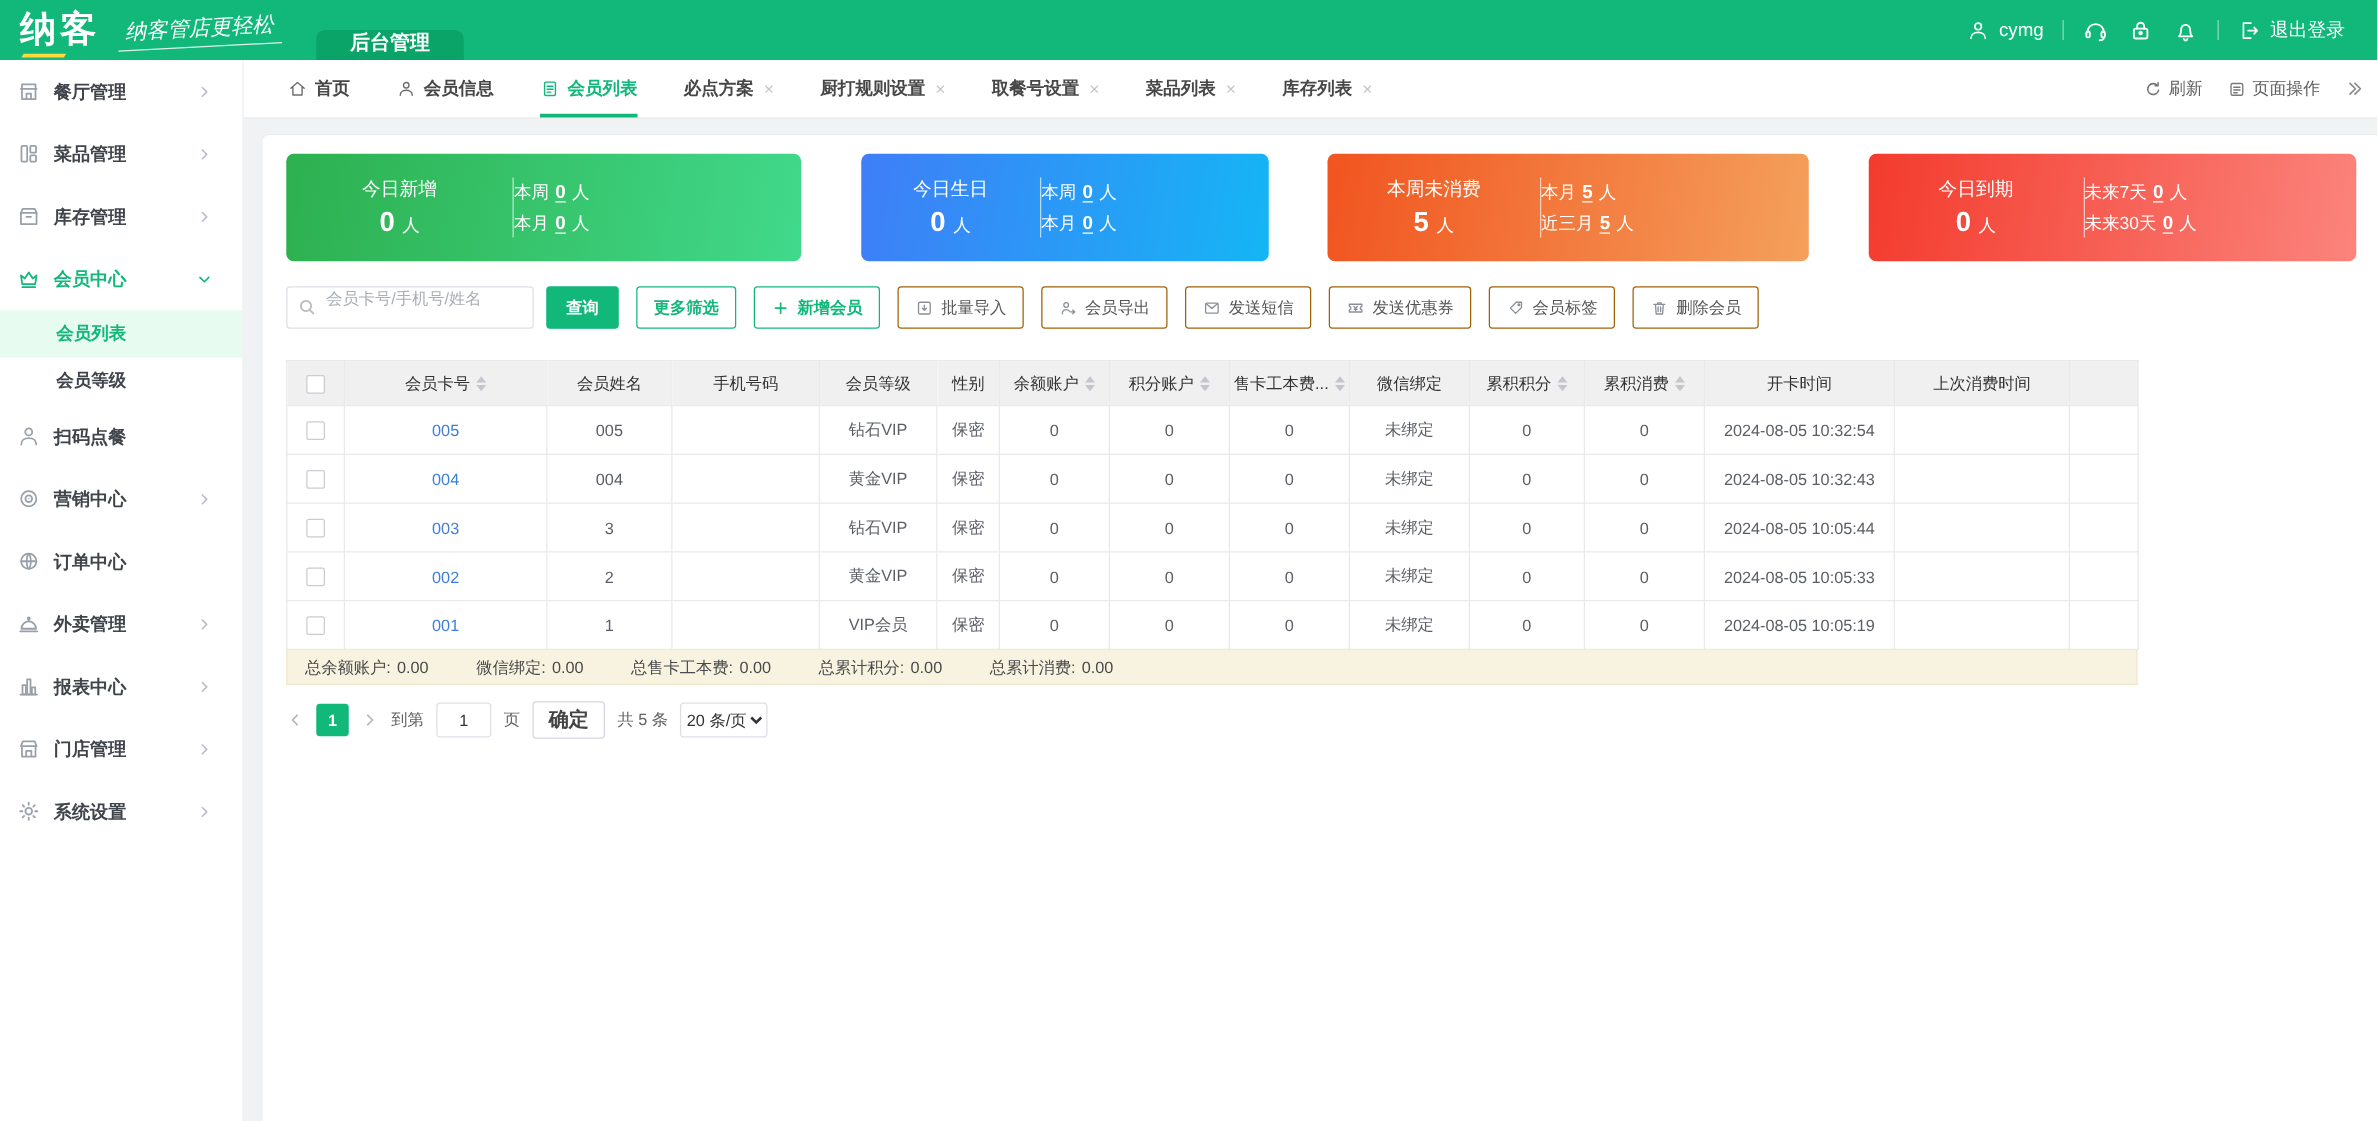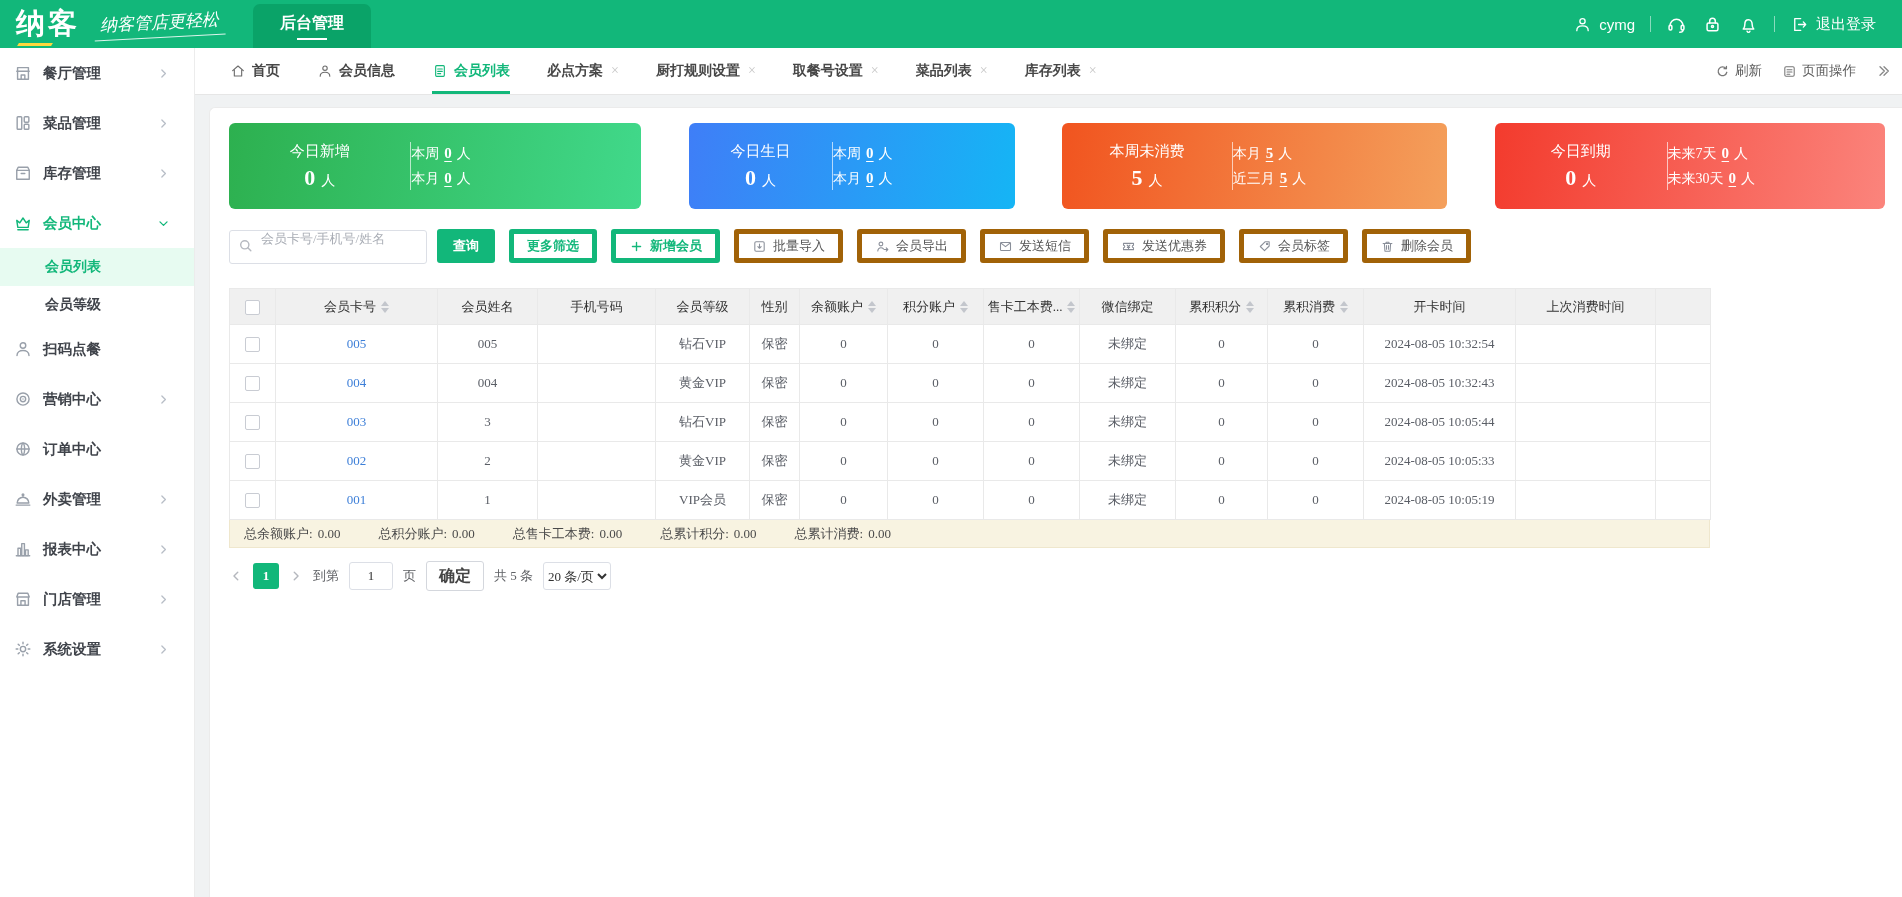--- a/index.html
+++ b/index.html
@@ -5,32 +5,32 @@
   * { margin:0; padding:0; box-sizing:border-box; }
   html,body { width:1902px; height:897px; overflow:hidden; background:#fff;
     font-family:"Liberation Sans","DejaVu Sans",sans-serif; }
   body { position:relative; }
 
   
   .topbar { height:48px; background:#12b77a; display:flex; align-items:center; color:#fff; }
   .logo { font-size:29px; font-weight:bold; letter-spacing:3px; margin-left:16px; position:relative; }
   .logo::after { content:""; position:absolute; left:2px; bottom:-2px; width:34px; height:3px; background:#ffd83d; transform:skewX(-30deg); }
   .slogan { font-family:"DejaVu Serif","Liberation Serif",serif; font-style:italic; font-size:17px; margin-left:14px; transform:rotate(-3deg); border-bottom:1px solid rgba(255,255,255,.85); padding:0 6px 3px; }
-  .admin-tab { margin-left:28px; align-self:flex-end; height:44px; min-width:118px; background:#0aa368; border-radius:7px 7px 0 0; display:flex; flex-direction:column; align-items:center; justify-content:center; font-size:16px; font-weight:bold; cursor:pointer; padding:0 22px; }
+  .admin-tab { margin-left:28px; align-self:flex-end; height:24px; min-width:118px; background:#0aa368; border-radius:7px 7px 0 0; display:flex; flex-direction:column; align-items:center; justify-content:center; font-size:16px; font-weight:bold; cursor:pointer; padding:0 22px; }
   .admin-tab .uline { width:30px; height:2px; background:#fff; margin-top:4px; }
   .top-right { margin-left:auto; display:flex; align-items:center; gap:15px; margin-right:26px; font-size:15px; }
   .top-right .ic { width:19px; height:19px; color:#fff; }
   .vdiv { width:1px; height:16px; background:rgba(255,255,255,.5); }
   .uwrap,.hbtn { display:flex; align-items:center; gap:7px; cursor:pointer; }
 
   .ic { display:inline-flex; }
   .ic svg { width:100%; height:100%; display:block; }
 
   
-  .layout { display:flex; height:849px;font-family:Liberation Serif, serif; }
+  .layout { display:flex; height:849px; }
   .sidebar { width:195px; flex-shrink:0; background:#fff; border-right:1px solid #ececec; }
   .side-item { height:50px; display:flex; align-items:center; padding:0 14px 0 13px; font-size:14.5px; font-weight:bold; color:#40444b; cursor:pointer; }
   .side-item .ic { width:20px; height:20px; color:#99a0aa; margin-right:10px; flex-shrink:0; }
   .side-item .chev { width:13px; height:13px; color:#b8bec7; margin-left:auto; }
   .side-item.active { color:#12b77a; }
   .side-item.active .ic, .side-item.active .chev { color:#12b77a; }
   .side-sub { height:38px; display:flex; align-items:center; padding-left:45px; font-size:14px; font-weight:bold; color:#40444b; cursor:pointer; }
   .side-sub.active { background:#e7fbf1; color:#12b77a; }
 
   .right-col { flex:1; display:flex; flex-direction:column; min-width:0; }
@@ -67,21 +67,21 @@
   .card-right { flex:1; display:flex; flex-direction:column; align-items:flex-start; gap:7px; }
   .card-row { font-size:14px; display:flex; align-items:baseline; }
   .card-row .num { font-size:15px; font-weight:bold; text-decoration:underline; text-underline-offset:3px; margin:0 5px; }
 
   
   .toolbar { margin-top:20px; display:flex; align-items:center; }
   .search-wrap { position:relative; width:198px; height:34px; }
   .search-wrap .ic { position:absolute; left:8px; top:8px; width:17px; height:17px; color:#b6b9c0; }
   .search-input { width:100%; height:100%; border:1px solid #dcdfe6; border-radius:3px; padding:0 8px 15px 31px; font-size:13px; color:#333; outline:none; font-family:inherit; }
   .search-input::placeholder { color:#a9adb5; }
-  .btn { height:34px; padding:12px 13px; background:#fff; border:5px solid #a16207; border-radius:3px; font-size:13px; color:#555; display:inline-flex; align-items:center; gap:6px; cursor:pointer; font-family:inherit; margin-left:14px; white-space:nowrap; }
+  .btn { height:34px; padding:12px 13px; background:#fff; border:1px solid #a16207; border-radius:3px; font-size:13px; color:#555; display:inline-flex; align-items:center; gap:6px; cursor:pointer; font-family:inherit; margin-left:14px; white-space:nowrap; }
   .btn .ic { width:15px; height:15px; color:#8a8f99; }
   .btn-primary { background:#12b77a; border-color:#12b77a; color:#fff; font-weight:bold; width:58px; justify-content:center; margin-left:10px; }
   .btn-green { border-color:#12b77a; color:#12b77a; font-weight:bold; }
   .btn-green .ic { color:#12b77a; }
 
   
   .table-wrap { margin-top:25px; width:1481px; }
   table { width:100%; border-collapse:collapse; table-layout:fixed; font-size:13px; }
   th,td { border:1px solid #e9e9e9; text-align:center; overflow:hidden; white-space:nowrap; }
   thead th { background:#f0f0f0; height:36px; color:#333; font-weight:normal; }
@@ -736,21 +736,21 @@
                   <td><span>2024-08-05 10:05:19</span></td>
                   <td><span></span></td>
                   <td></td>
                 </tr>
               </tbody>
           </table>
         </div>
 
         <div class="summary">
             <span class="sum-item"><span class="sum-label">总余额账户:</span><span class="sum-val">0.00</span></span>
-            <span class="sum-item"><span class="sum-label">总积分账户:</span><span class="sum-val">0.00</span></span>
+            <span class="sum-item"><span class="sum-label">微信绑定:</span><span class="sum-val">0.00</span></span>
             <span class="sum-item"><span class="sum-label">总售卡工本费:</span><span class="sum-val">0.00</span></span>
             <span class="sum-item"><span class="sum-label">总累计积分:</span><span class="sum-val">0.00</span></span>
             <span class="sum-item"><span class="sum-label">总累计消费:</span><span class="sum-val">0.00</span></span>
           </div>
 
         <div class="pager">
           <span class="ic pg-chev">
               <svg viewBox="0 0 24 24" fill="none" stroke="currentColor" stroke-width="2.4" stroke-linecap="round" stroke-linejoin="round">
                 <path d="M15 5.5 8.5 12 15 18.5"></path>
               </svg>

